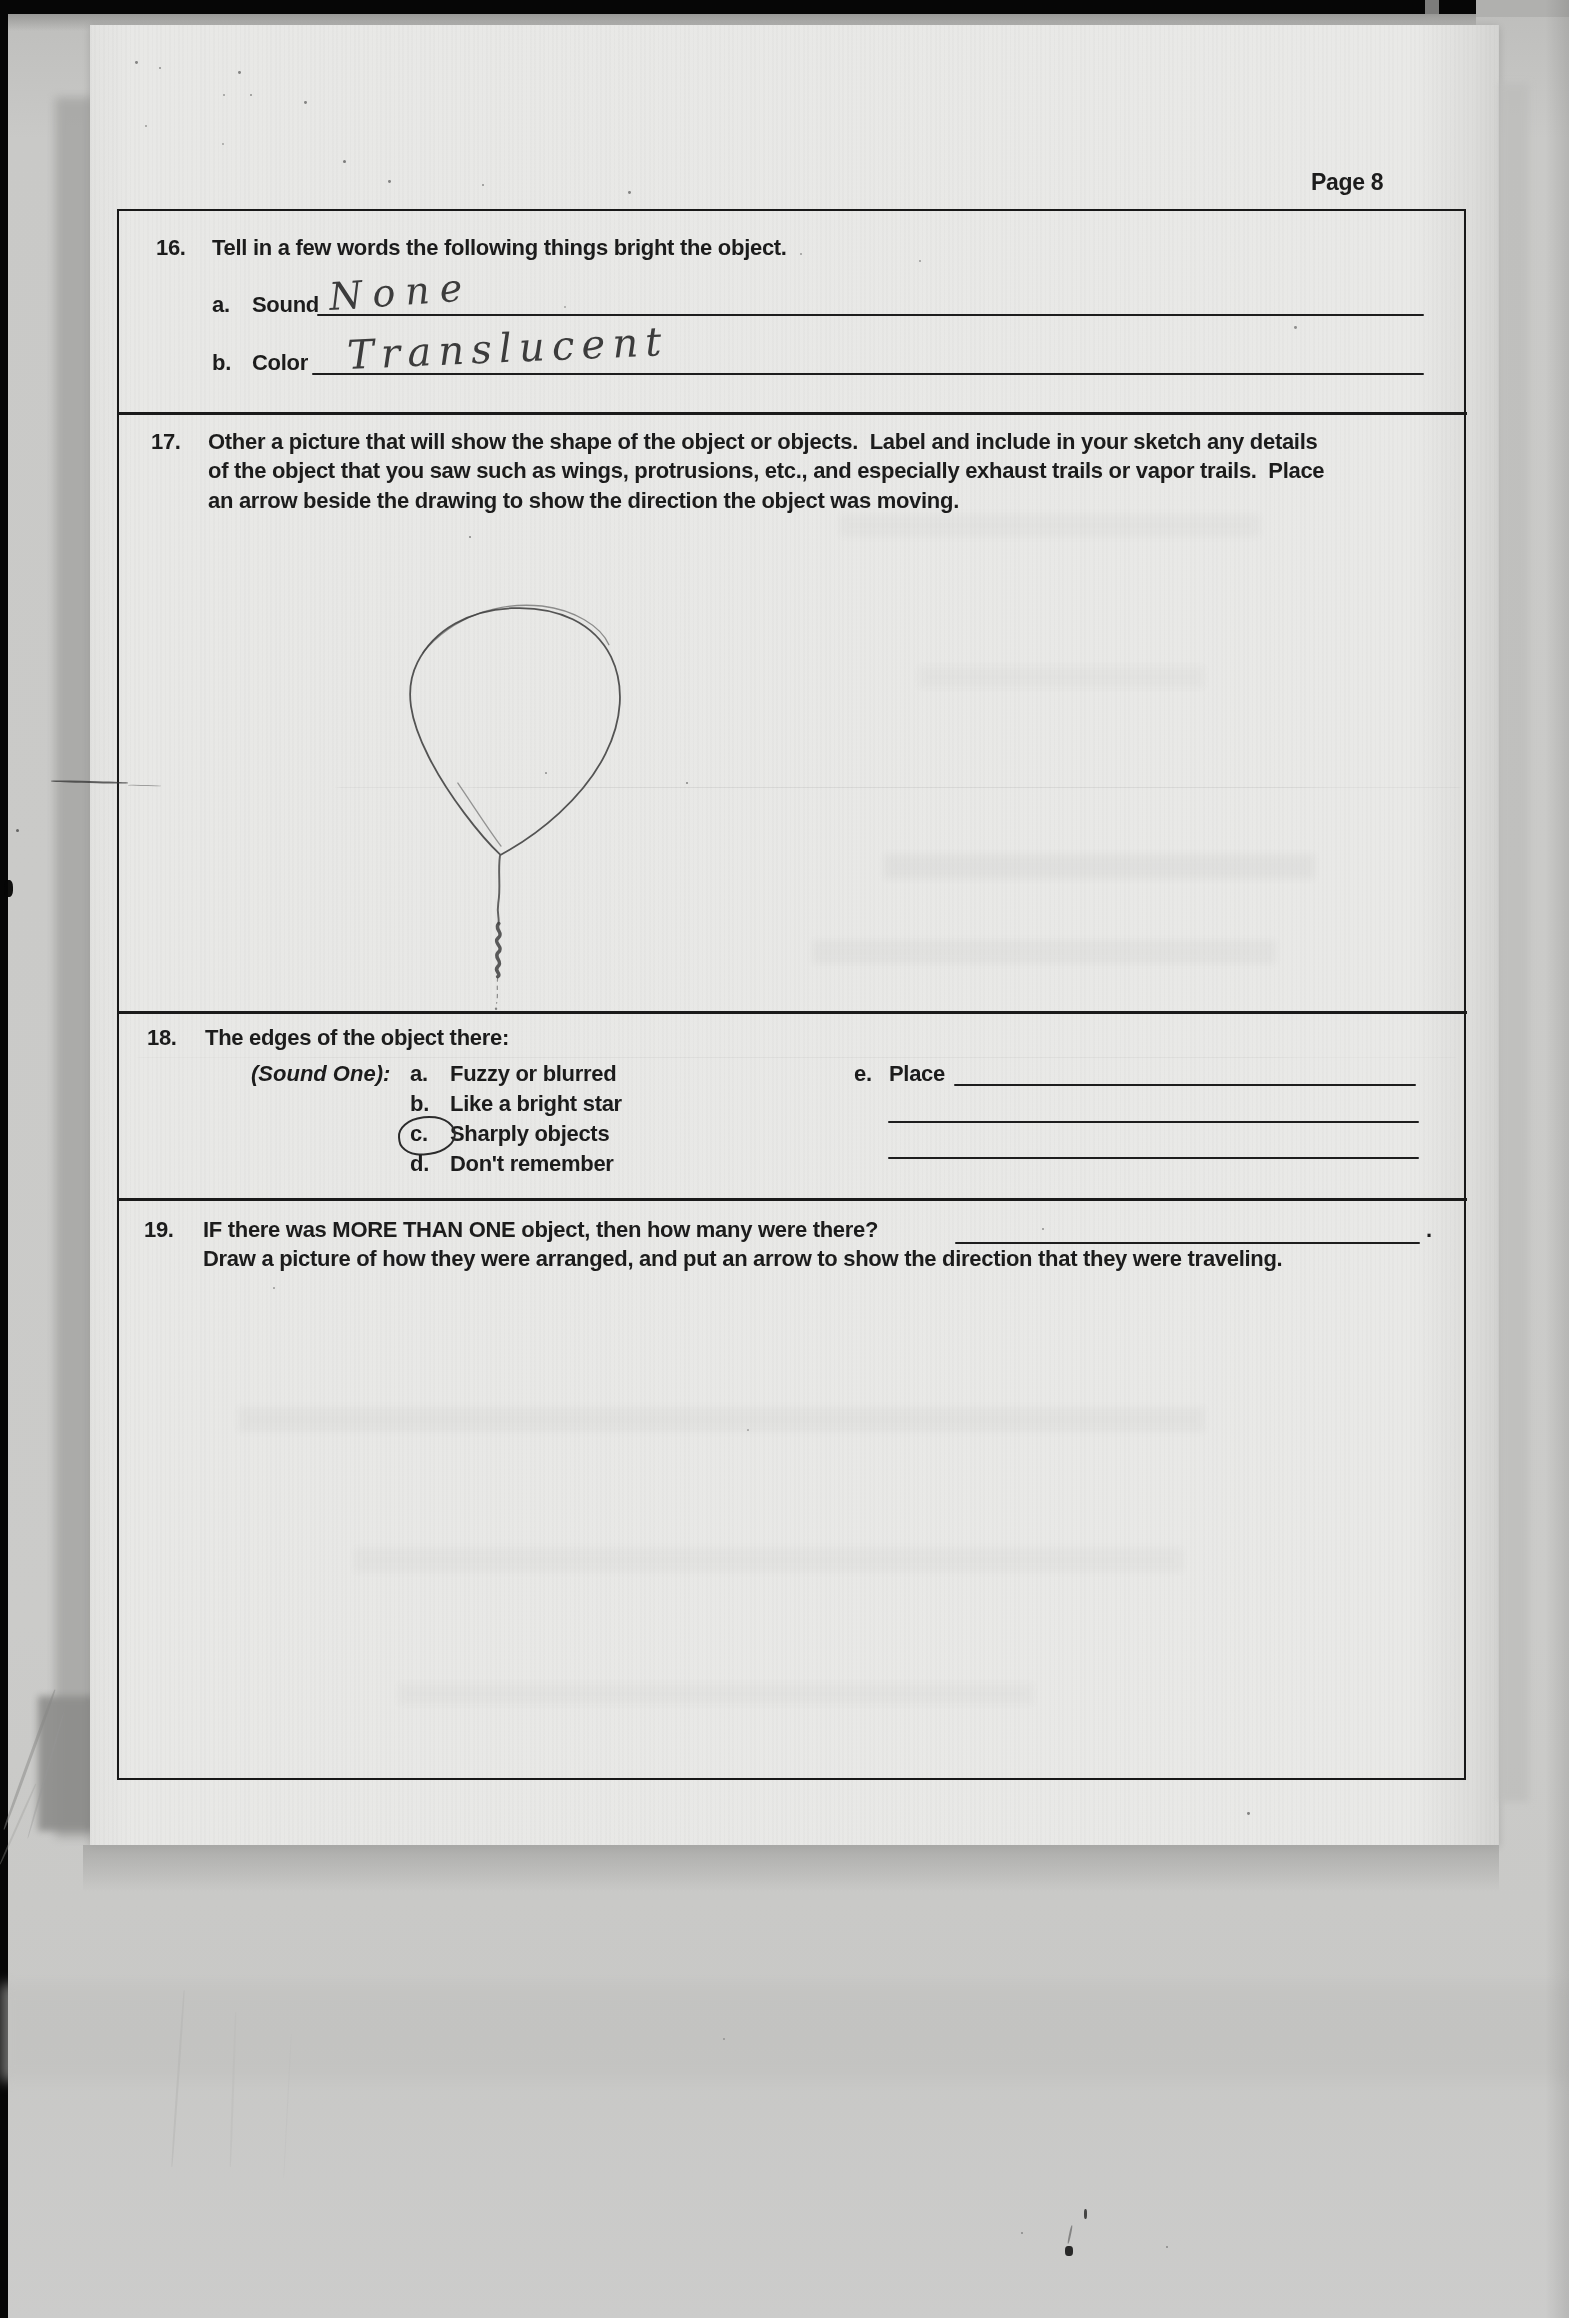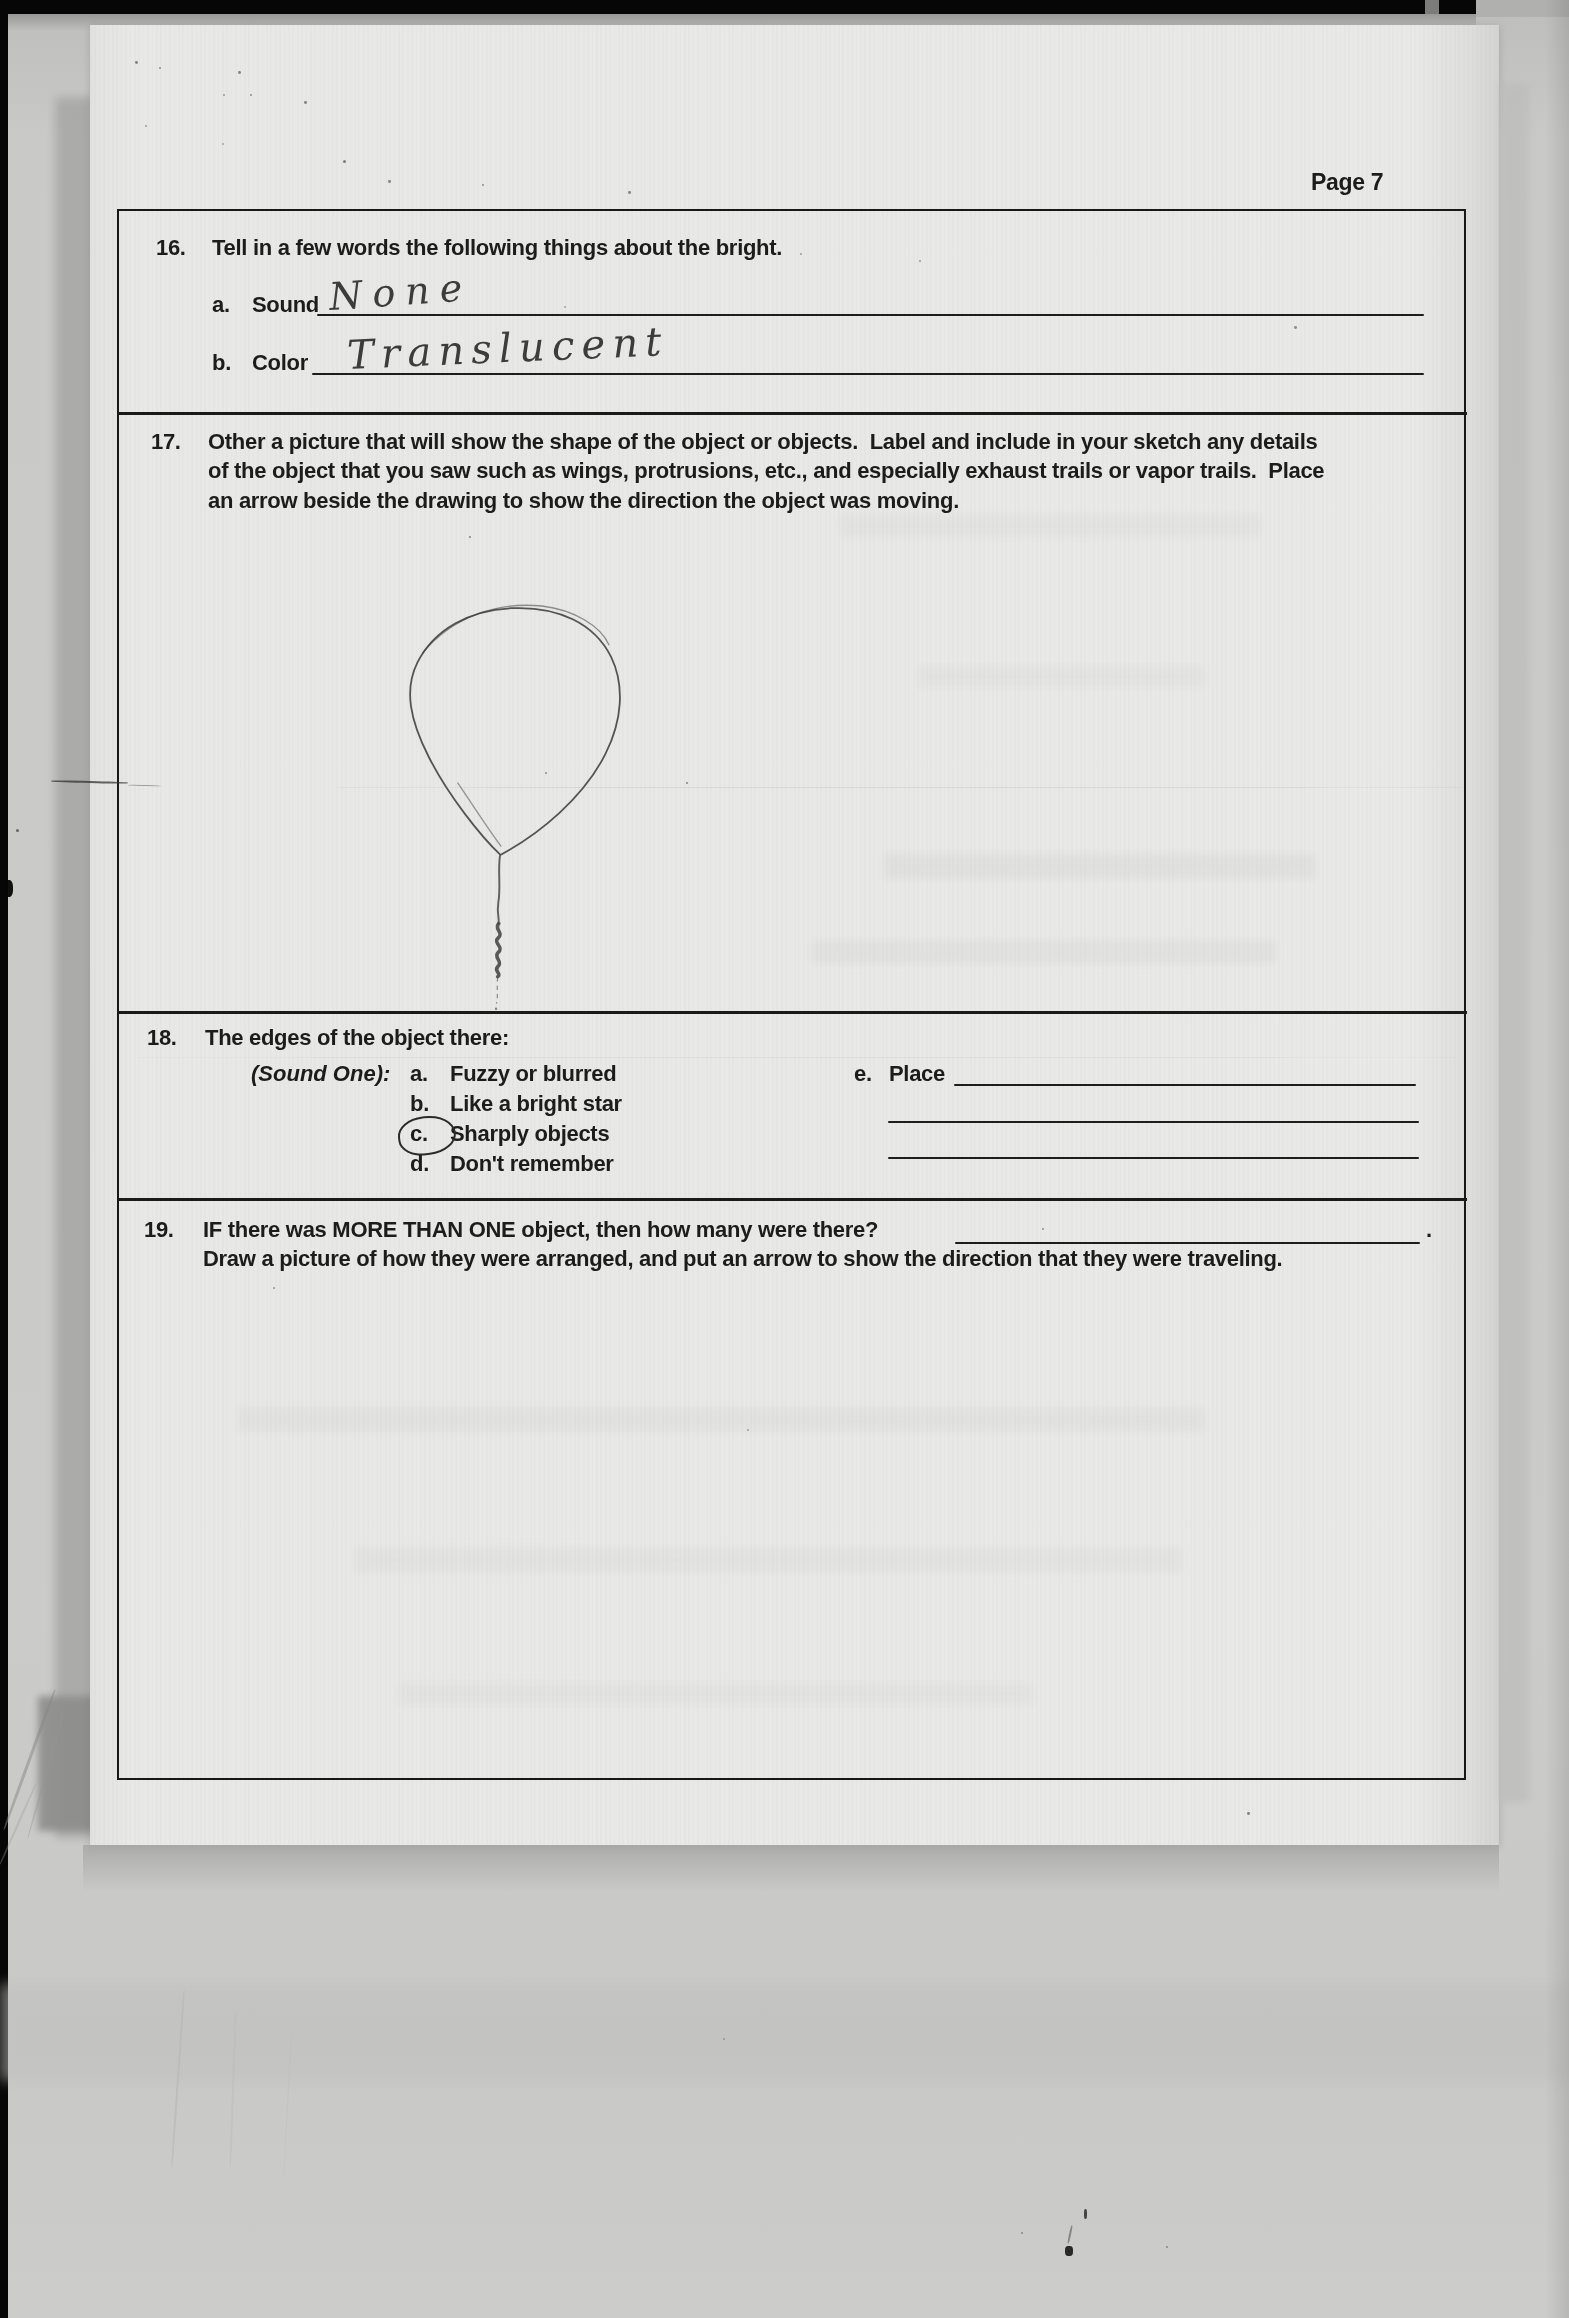--- a/index.html
+++ b/index.html
@@ -64,29 +64,29 @@
 <div class="abs stack-band"></div>
 <div class="abs stack-blob"></div>
 
 <div class="abs page"></div>
 <div class="abs page-texture"></div>
 <div class="abs page-bottom-shadow"></div>
 <div class="abs right-out-band"></div>
 <div class="abs low-band"></div>
 <div class="abs right-edge-dark"></div>
 
-<div class="abs ft" style="left:1311px;top:171px;font-size:23px;">Page 7</div>
+<div class="abs ft" style="left:1311px;top:171px;font-size:23px;">Page 8</div>
 
 <div class="abs frame"></div>
 <div class="abs divider" style="top:412px;"></div>
 <div class="abs divider" style="top:1011px;"></div>
 <div class="abs divider" style="top:1198px;"></div>
 
 <div class="abs ft" style="left:156px;top:237px;">16.</div>
-<div class="abs ft" style="left:212px;top:237px;">Tell in a few words the following things about the bright.</div>
+<div class="abs ft" style="left:212px;top:237px;">Tell in a few words the following things bright the object.</div>
 
 <div class="abs ft" style="left:212px;top:294px;">a.</div>
 <div class="abs ft" style="left:229px;top:294px;margin-left:23px;">Sound</div>
 <div class="abs rule" style="left:317px;top:314px;width:1107px;"></div>
 <div class="abs hw hw-none" style="left:329px;top:270px;">None</div>
 
 <div class="abs ft" style="left:212px;top:352px;">b.</div>
 <div class="abs ft" style="left:229px;top:352px;margin-left:23px;">Color</div>
 <div class="abs rule" style="left:312px;top:373px;width:1112px;"></div>
 <div class="abs hw hw-trans" style="left:347px;top:325px;">Translucent</div>

